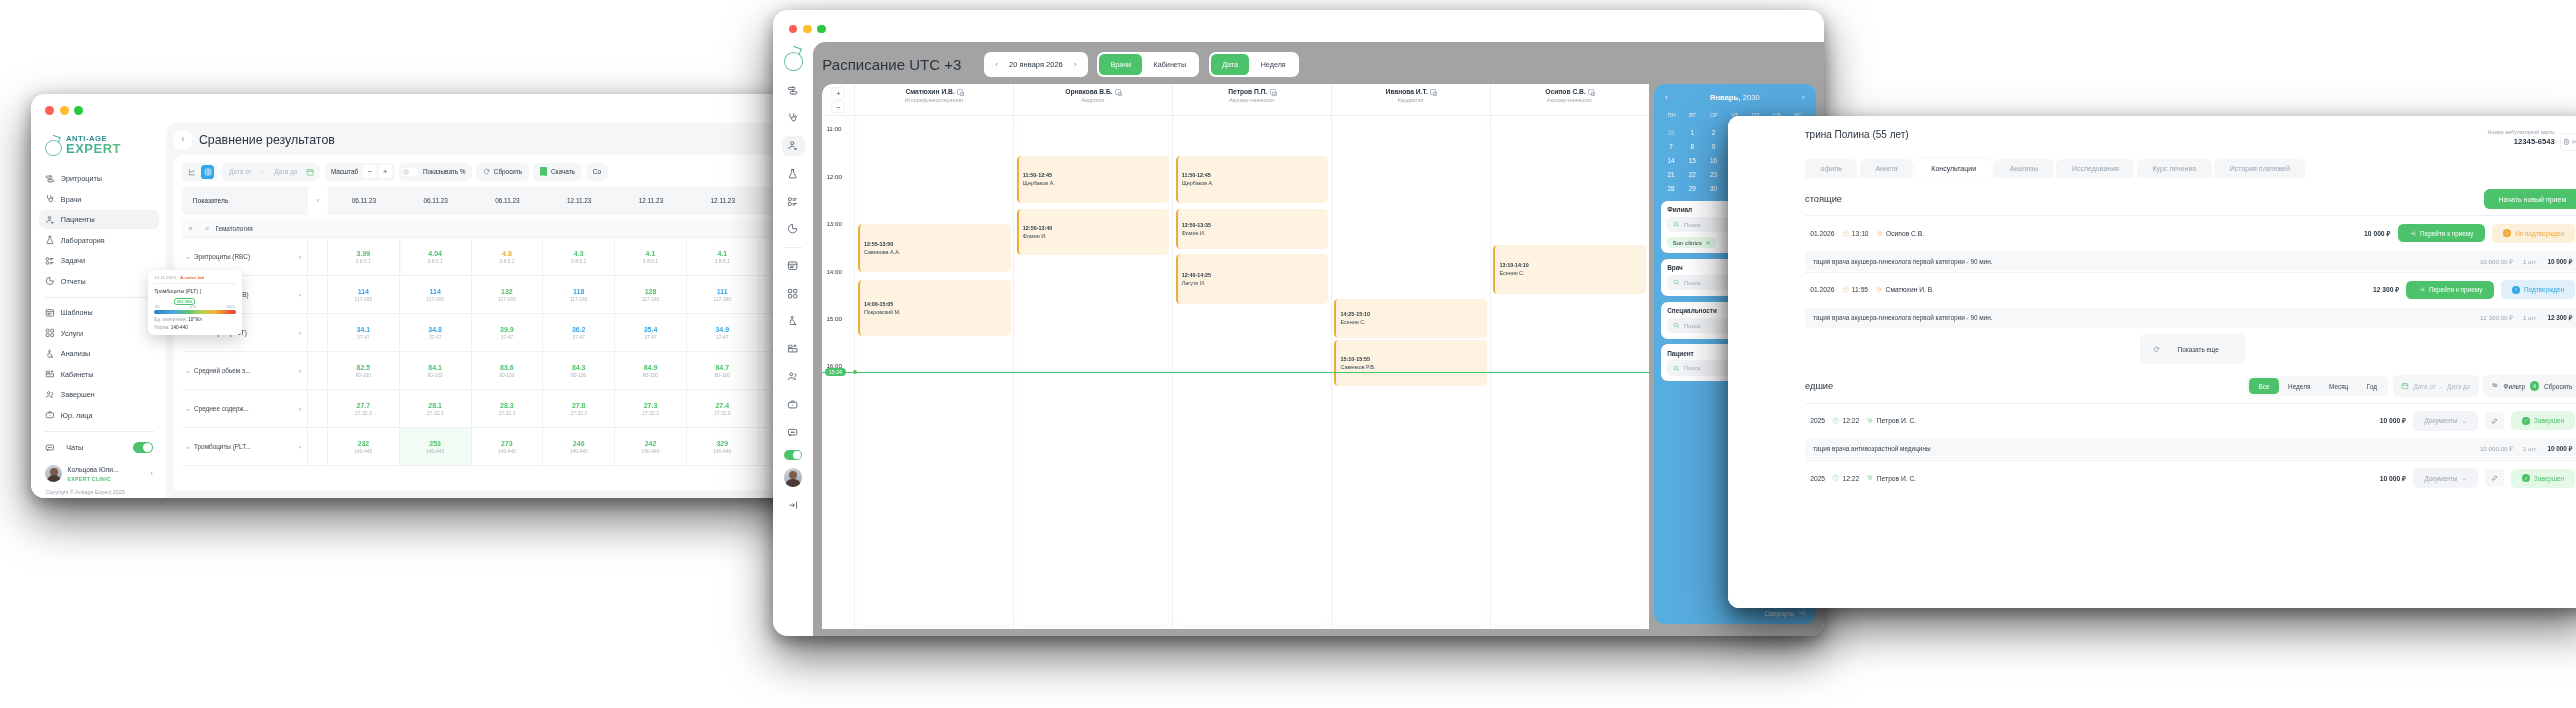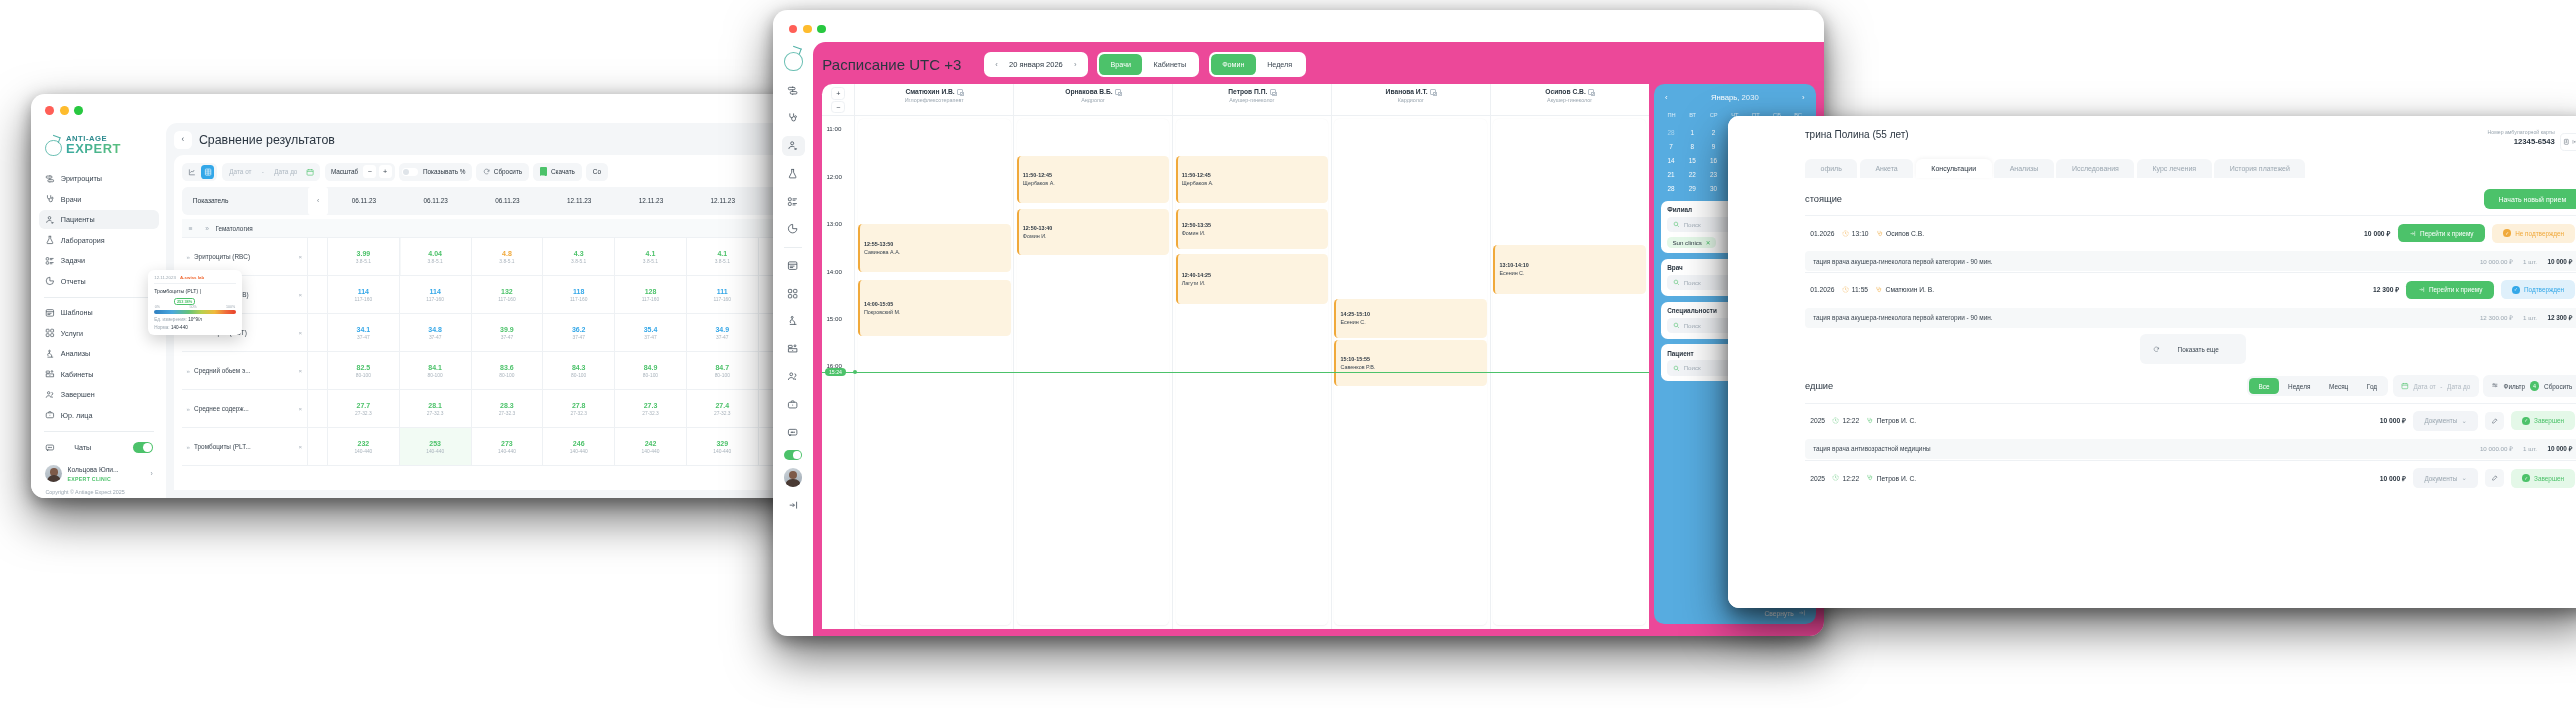--- a/index.html
+++ b/index.html
@@ -37,21 +37,21 @@
   .apple { width:17.5px;height:18.5px;position:relative; }
   .apple:before{content:"";position:absolute;left:1px;top:4.1px;width:14.4px;height:14.4px;
     border:1px solid #6cc0b4;border-radius:50% 50% 48% 48%;}
   .apple:after{content:"";position:absolute;left:7.7px;top:0;width:6.7px;height:4.6px;
     border-top:1px solid #4fb0a6;border-right:1px solid #4fb0a6;transform:rotate(20deg);}
   .nav-item { display:flex; align-items:center; gap:5.7px; padding:4.6px 6.2px; border-radius:5.7px;
               font-size:7.2px; color:#37434f; margin-bottom:1.5px; cursor:default; }
   .nav-item.active { background:#f1f3f5; }
   .nav-ic { width:9.8px; height:9.8px; flex:0 0 9.8px; display:block; color:#37434f; }
   .nav-sep { height:0.5px; background:#e9edf0; margin:6.2px 5.2px; }
-  .chats-row { display:flex; align-items:center; gap:19px; padding:4.6px 6.2px; font-size:7.2px; color:#37434f;}
+  .chats-row { display:flex; align-items:center; gap:11px; padding:4.6px 6.2px; font-size:7.2px; color:#37434f;}
   .toggle { margin-left:auto; width:19.6px;height:10.8px;border-radius:5.7px;background:#4cc26a;position:relative;}
   .toggle:after{content:"";position:absolute;right:1px;top:1px;width:8.8px;height:8.8px;border-radius:50%;background:#fff;}
   .user-row { display:flex; align-items:center; gap:5.2px; padding:3.1px 6.2px; margin-top:4.1px;}
   .avatar { width:17px;height:17px;border-radius:50%;flex:0 0 17px;
             background:linear-gradient(160deg,#cfd6dc,#9aa6b0); position:relative; overflow:hidden;}
   .avatar:before{content:"";position:absolute;left:4.6px;top:2.6px;width:7.7px;height:7.7px;border-radius:50%;background:#7d5a49;}
   .avatar:after{content:"";position:absolute;left:1.5px;top:9.8px;width:14px;height:9.3px;border-radius:6.7px 6.7px 0 0;background:#4a3a34;}
   .user-name{font-size:6.7px;color:#37434f;line-height:1.15;}
   .user-org{font-size:5.2px;color:#4cc26a;font-weight:700;letter-spacing:0.3px;}
   .chev { margin-left:auto; color:#8b97a2; font-size:6.7px;}
@@ -134,21 +134,21 @@
            border-radius:5.7px;color:#37434f;}
   .rail-ic.active{background:#f1f3f5;}
   .rail-sep{width:18.5px;height:0.5px;background:#e9edf0;}
   .rail-toggle{width:17.5px;height:9.8px;border-radius:5.2px;background:#4cc26a;position:relative;}
   .rail-toggle:after{content:"";position:absolute;right:1px;top:1px;width:7.7px;height:7.7px;border-radius:50%;background:#fff;}
   .rail-av{width:18.5px;height:18.5px;border-radius:50%;background:linear-gradient(160deg,#cfd6dc,#9aa6b0);
            position:relative;overflow:hidden;}
   .rail-av:before{content:"";position:absolute;left:5.2px;top:3.1px;width:8.2px;height:8.2px;border-radius:50%;background:#7d5a49;}
   .rail-av:after{content:"";position:absolute;left:1.5px;top:10.8px;width:15.5px;height:9.8px;border-radius:7.2px 7.2px 0 0;background:#4a3a34;}
 
-  .cw-main{flex:1;background:#ec4899;border-radius:12.4px 0 0 0;padding:9.3px 0 0 9.3px;min-width:0;position:relative;}
+  .cw-main{flex:1;background:#a3a3a3;border-radius:12.4px 0 0 0;padding:9.3px 0 0 9.3px;min-width:0;position:relative;}
   .cw-head{display:flex;align-items:center;gap:9.3px;padding-right:12.4px;margin-bottom:7.2px;}
   .cw-title{font-size:15px;color:#2b3641;}
   .datepick{margin-left:13.4px;display:flex;align-items:center;gap:11.3px;background:#fff;border-radius:6.7px;
             height:25px;padding:0 11.3px;font-size:7.5px;color:#2b3641;}
   .datepick .a{color:#7d8892;font-size:7.7px;}
   .segm{display:flex;background:#fff;border-radius:6.7px;height:25px;padding:2.1px;}
   .seg{display:flex;align-items:center;padding:0 11.3px;border-radius:5.2px;font-size:7.2px;color:#3b4651;}
   .seg.on{background:#4cc26a;color:#fff;}
 
   .cal-wrap{display:flex;gap:0;height:calc(100% - 39px);}
@@ -178,21 +178,21 @@
   .nowline{position:absolute;left:0;right:0;height:1px;background:#4cc26a;z-index:5;}
   .nowdot{position:absolute;left:-1.5px;top:-1.5px;width:4.1px;height:4.1px;border-radius:50%;background:#4cc26a;}
   .nowbadge{position:absolute;left:3.1px;transform:translateY(-50%);background:#4cc26a;color:#fff;
             font-size:5.2px;padding:1px 3.6px;border-radius:4.1px;z-index:6;}
 
   
   .bluepanel{width:162px;flex:0 0 162px;background:#57ace0;border-radius:10.3px;margin:0 8.2px 0 5.2px;
              padding:8.2px 7.2px 7.2px;display:flex;flex-direction:column;gap:5.7px;align-self:flex-start;height:calc(100% - 5.2px);}
   .bp-calhead{display:flex;align-items:center;justify-content:space-between;color:#fff;
               font-size:7.7px;padding:1px 4.1px 4.1px;}
-  .bp-calhead .m{font-weight:400;text-align:right;}
+  .bp-calhead .m{font-weight:700;text-align:right;}
   .bp-calhead .y{font-weight:400;opacity:.9;}
   .bp-dow{display:grid;grid-template-columns:repeat(7,1fr);text-align:center;
           font-size:5.7px;color:#d7ecf8;padding-bottom:2.1px;}
   .bp-days{display:grid;grid-template-columns:repeat(7,1fr);gap:1px;text-align:center;}
   .bp-day{font-size:6.4px;color:#fff;padding:3.1px 0;border-radius:50%;}
   .bp-day.mut{color:#a7d4ee;}
   .bp-day.sel{background:#3e8cbd;}
   .bp-card{background:#fff;border-radius:6.7px;padding:5.2px 6.2px 5.7px;}
   .bp-row{display:flex;align-items:center;justify-content:space-between;margin-bottom:3.6px;}
   .bp-lab{font-size:6.4px;color:#2b3641;font-weight:700;}
@@ -896,21 +896,21 @@
           <div class="datepick">
             <span class="a">‹</span>
             <span>20 января 2026</span>
             <span class="a">›</span>
           </div>
           <div class="segm">
             <span class="seg on">Врачи</span>
             <span class="seg">Кабинеты</span>
           </div>
           <div class="segm">
-            <span class="seg on">Фомин</span>
+            <span class="seg on">Дата</span>
             <span class="seg">Неделя</span>
           </div>
         </div>
 
         <div class="cal-wrap">
           <div class="cal">
             <div class="doc-head">
               <div class="dh-zoom">
                 <span class="zb">+</span>
                 <span class="zb">−</span>

